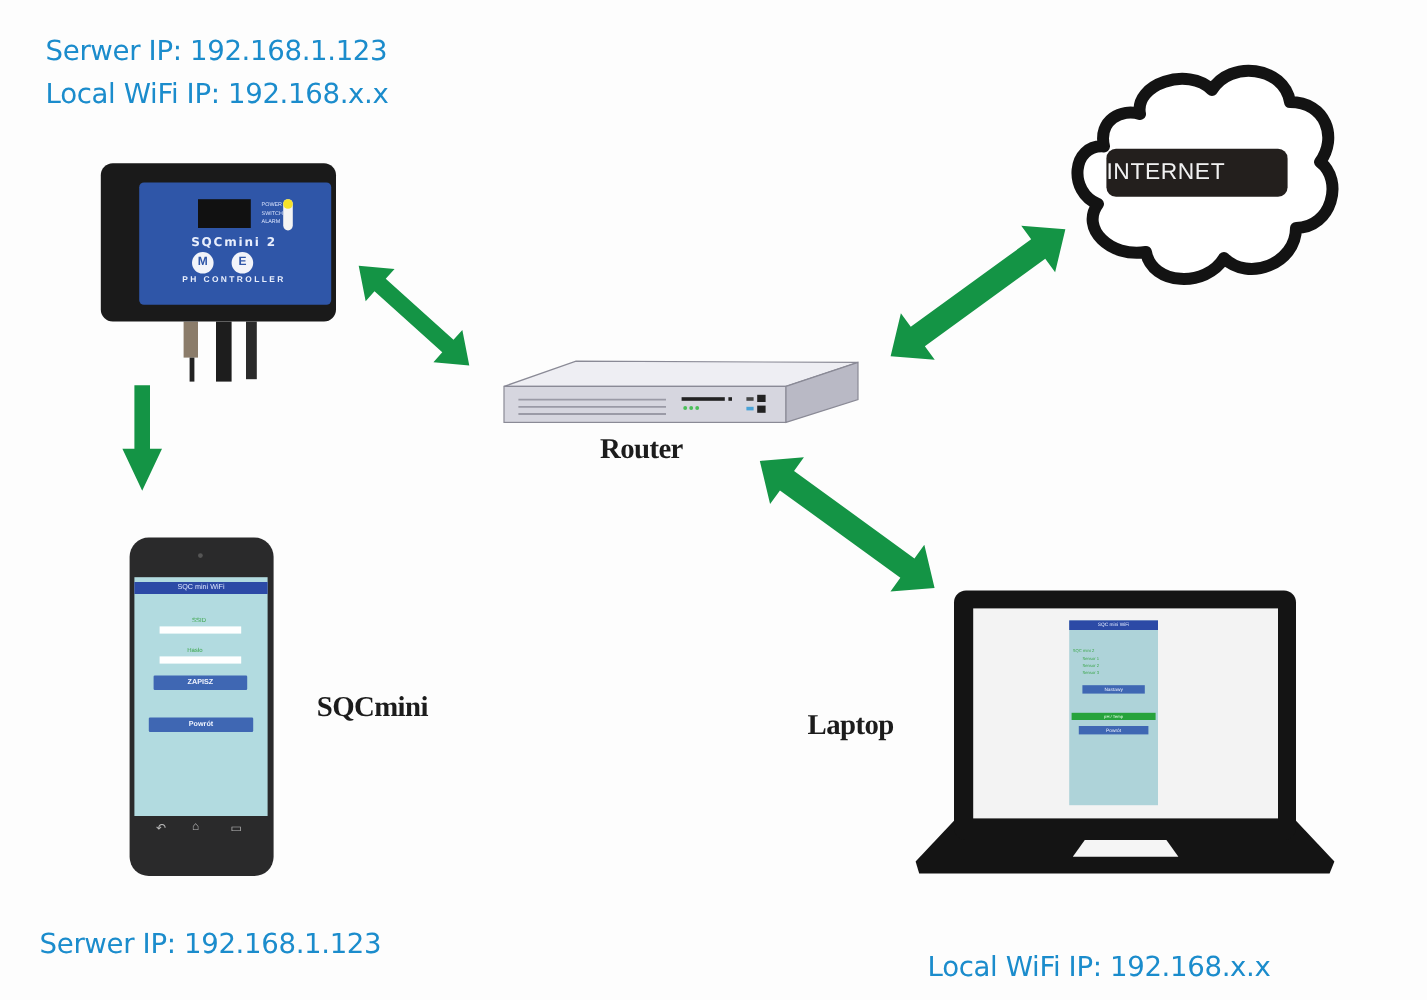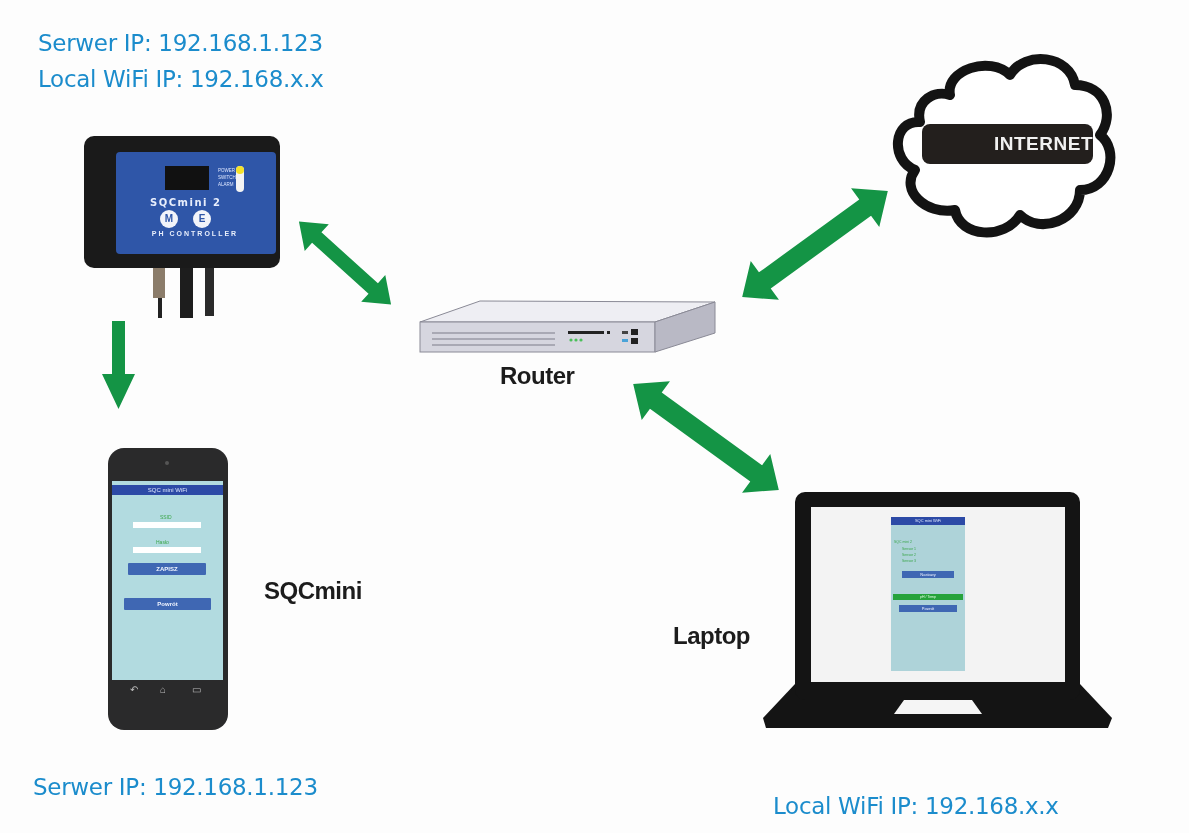--- a/index.html
+++ b/index.html
@@ -1,26 +1,26 @@
 <!DOCTYPE html>
 <html><head>
 <meta charset="utf-8">
 <style>
   html, body { margin:0; padding:0; }
   body { width:1189px; height:833px; background:#fdfdfd; position:relative; overflow:hidden; font-family:"Liberation Sans", sans-serif; }
   .abs { position:absolute; }
   .ip { color:#1b8ccc; font-family:"DejaVu Sans", sans-serif; font-size:23px; line-height:34px; white-space:nowrap; letter-spacing:-0.3px; }
-  .label { color:#1c1c1c; font-family:Liberation Sans, sans-serif; font-weight:bold; font-size:24px; white-space:nowrap; letter-spacing:-0.5px; }
+  .label { color:#1c1c1c; font-family:Liberation Serif, serif; font-weight:bold; font-size:24px; white-space:nowrap; letter-spacing:-0.5px; }
   svg { position:absolute; left:0; top:0; }
 
   
   .ctrl-body { left:84px; top:136px; width:196px; height:132px; background:#1a1a1a; border-radius:10px; }
   .ctrl-face { left:116px; top:152px; width:160px; height:102px; background:#2f56a8; border-radius:4px; }
   .ctrl-screen { left:165px; top:166px; width:44px; height:24px; background:#111; }
-  .ctrl-name { left:150px; top:197px; width:90px; color:#e8eefc; font-size:10px; font-weight:bold; letter-spacing:1.5px; font-family:"DejaVu Sans", sans-serif; }
+  .ctrl-name { left:150px; top:197px; width:90px; text-align:center; color:#e8eefc; font-size:10px; font-weight:bold; letter-spacing:1.5px; font-family:"DejaVu Sans", sans-serif; }
   .ctrl-sub { left:140px; top:230px; width:110px; text-align:center; color:#e8eefc; font-size:7px; font-weight:bold; letter-spacing:2px; }
   .ctrl-btn { width:18px; height:18px; border-radius:50%; background:#f2f4fa; color:#2f56a8; font-size:10px; font-weight:bold; text-align:center; line-height:18px; }
   .ctrl-leds { left:218px; top:167px; color:#dde6ff; font-size:4.5px; line-height:7px; }
   .ctrl-ind { left:236px; top:166px; width:8px; height:26px; border-radius:4px; background:#f4f4f4; }
   .ctrl-ind::before { content:""; position:absolute; left:0; top:0; width:8px; height:8px; border-radius:50%; background:#f5e22a; }
 
   
   .phone { left:108px; top:448px; width:120px; height:282px; background:#2a2a2b; border-radius:16px; }
   .phone-screen { left:112px; top:481px; width:111px; height:199px; background:#b2dbe0; }
   .phone-title { left:112px; top:485px; width:111px; height:10px; background:#2c4aa6; color:#dfe8ff; font-size:6px; text-align:center; line-height:10px; }
@@ -32,21 +32,21 @@
   
   .lap-screen-frame { left:795px; top:492px; width:285px; height:208px; background:#141414; border-radius:10px; }
   .lap-screen { left:811px; top:507px; width:254px; height:175px; background:#f3f3f3; }
   .lap-app { left:891px; top:517px; width:74px; height:154px; background:#aed3d9; }
   .lap-title { left:891px; top:517px; width:74px; height:8px; background:#2c4aa6; color:#dfe8ff; font-size:4px; text-align:center; line-height:8px; }
   .l-txt { color:#3ba64a; font-size:3.5px; white-space:nowrap; }
   .l-btn { background:#3f67b3; color:#eef2ff; font-size:4px; text-align:center; line-height:7px; height:7px; }
   .l-green { background:#27a33c; color:#e8ffe8; font-size:3.5px; text-align:center; line-height:6px; height:6px; }
 
   
-  .inet-badge { left:922px; top:124px; width:171px; height:40px; background:#231f1d; border-radius:8px; color:#f1f1f1; font-weight:bold; font-size:19px; text-align:right; line-height:40px; letter-spacing:0.5px; }
+  .inet-badge { left:922px; top:124px; width:151px; height:40px; background:#231f1d; border-radius:8px; color:#f1f1f1; font-weight:normal; font-size:19px; text-align:left; line-height:40px; letter-spacing:0.5px; }
 </style>
 </head>
 <body>
 
 <div class="abs ip" style="left:38px;top:26px;">Serwer IP: 192.168.1.123</div>
 <div class="abs ip" style="left:38px;top:62px;">Local WiFi IP: 192.168.x.x</div>
 <div class="abs ip" style="left:33px;top:770px;">Serwer IP: 192.168.1.123</div>
 <div class="abs ip" style="left:773px;top:789px;">Local WiFi IP: 192.168.x.x</div>
 
 <svg width="1189" height="833">
@@ -141,13 +141,13 @@
 <div class="abs lap-screen"></div>
 <div class="abs lap-app"></div>
 <div class="abs lap-title">SQC mini WiFi</div>
 <div class="abs l-txt" style="left:894px;top:540px;">SQC mini 2</div>
 <div class="abs l-txt" style="left:902px;top:547px;">Sensor 1</div>
 <div class="abs l-txt" style="left:902px;top:553px;">Sensor 2</div>
 <div class="abs l-txt" style="left:902px;top:559px;">Sensor 3</div>
 <div class="abs l-btn" style="left:902px;top:571px;width:52px;">Nastawy</div>
 <div class="abs l-green" style="left:893px;top:594px;width:70px;">pH / Temp</div>
 <div class="abs l-btn" style="left:899px;top:605px;width:58px;">Powrót</div>
-<div class="abs label" style="left:673px;top:622px;">Laptop</div>
+<div class="abs label" style="left:673px;top:592px;">Laptop</div>
 
 </body></html>

